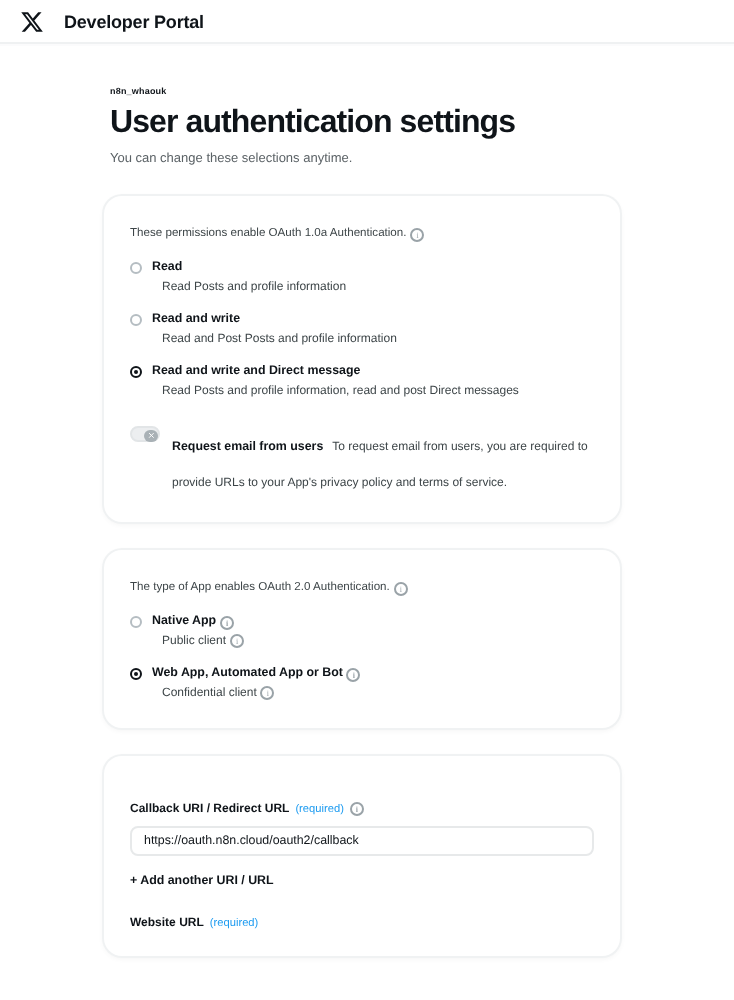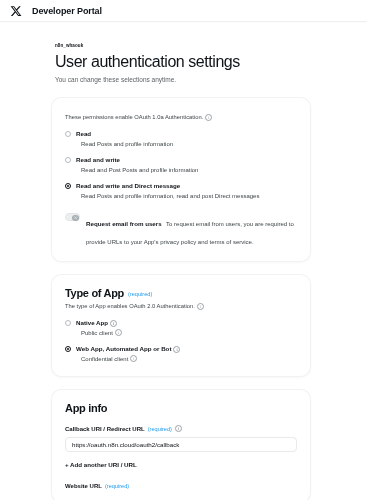--- a/index.html
+++ b/index.html
@@ -27,21 +27,21 @@
     background:#ffffff;overflow:hidden;
   }
   .content{padding:20px 0 0 0;}
 
   .title-block{padding-left:55px;padding-right:55px;}
   .account-handle{
     font-size:4.5px;font-weight:bold;color:#0f1419;letter-spacing:0.1px;
     margin-bottom:4px;
   }
   .page-title{
-    font-size:16px;font-weight:normal;letter-spacing:-0.45px;color:#0f1419;
+    font-size:16px;font-weight:bold;letter-spacing:-0.45px;color:#0f1419;
     line-height:19px;margin:0 0 4px 0;
   }
   .page-sub{font-size:6.5px;color:#5b6266;line-height:9px;}
 
   
   .card{
     margin:14px 57px 0 52px;
     background:#ffffff;
     border-radius:9px;
     box-shadow:0 0 0 1px #f0f2f3, 0 1px 3px rgba(16,24,40,.06);
@@ -184,24 +184,20 @@
             </span>
           </span>
           <span class="opt-text">
             <span class="toggle-label">Request email from users</span>
             <span class="toggle-desc">To request email from users, you are required to provide URLs to your App's privacy policy and terms of service.</span>
           </span>
         </div>
       </div>
 
       <div class="card">
-        <div class="card-head">
-          <span class="card-title">Type of App</span>
-          <span class="required">(required)</span>
-        </div>
         <div class="card-desc">
           <span>The type of App enables OAuth 2.0 Authentication.</span>
           <span class="info"></span>
         </div>
 
         <div class="options">
           <div class="opt">
             <span class="radio"></span>
             <span class="opt-text">
               <span class="opt-label">
@@ -225,23 +221,20 @@
               <span class="opt-desc">
                 <span>Confidential client</span>
                 <span class="info"></span>
               </span>
             </span>
           </div>
         </div>
       </div>
 
       <div class="card">
-        <div class="card-head">
-          <span class="card-title">App info</span>
-        </div>
 
         <div class="field">
           <div class="field-label">
             <span>Callback URI / Redirect URL</span>
             <span class="required">(required)</span>
             <span class="info"></span>
           </div>
           <div class="input">
             <span>https://oauth.n8n.cloud/oauth2/callback</span>
           </div>

